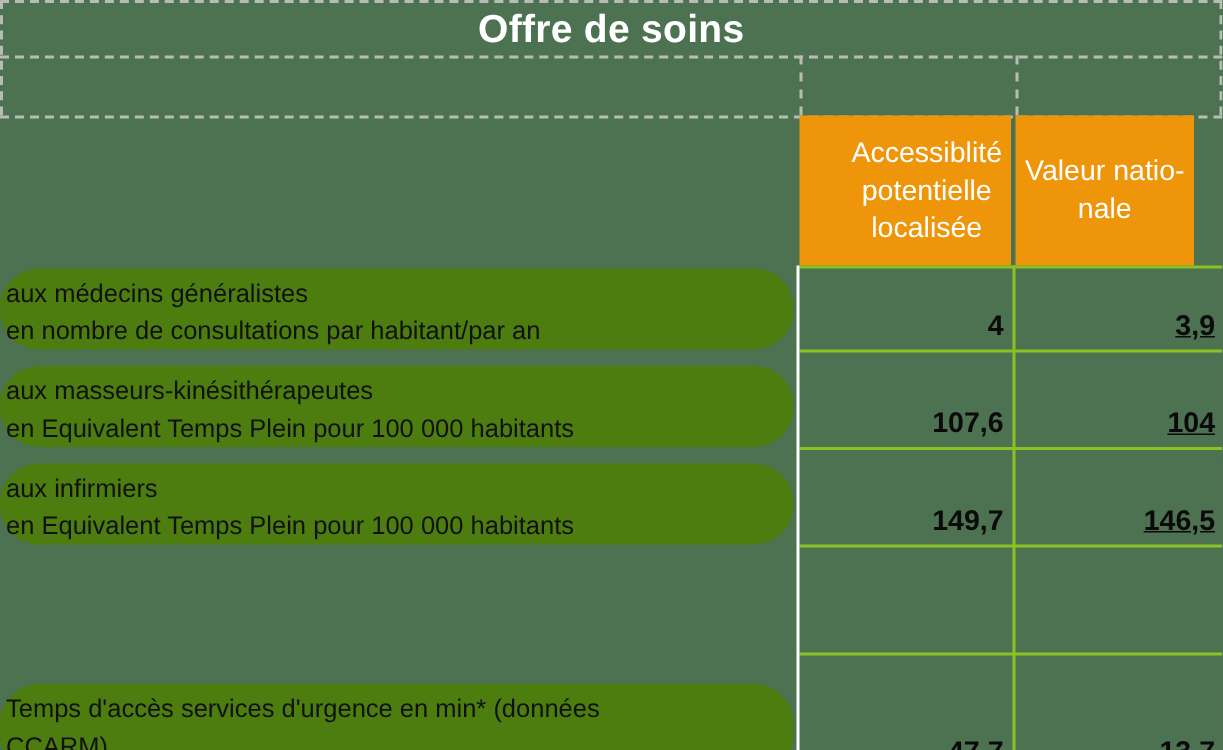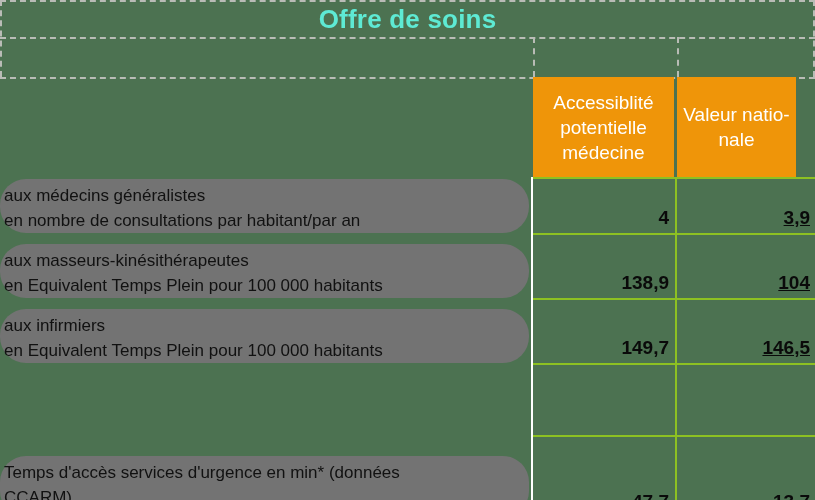--- a/index.html
+++ b/index.html
@@ -19,48 +19,48 @@
   .hdr-band{position:absolute;left:0;width:815px;background:#4c7251;}
 
   .dash-h{position:absolute;height:0;border-top:2px dashed #b9bcb6;left:0;width:815px;}
   .dash-v{position:absolute;width:0;border-left:2px dashed #b9bcb6;}
 
   #title-row{
     position:absolute;left:0;top:0;width:815px;height:37px;
     display:flex;align-items:center;justify-content:center;
   }
   #title-text{
-    color:#5eead4;
+    color:#ffffff;
     font-size:26px;
     font-weight:bold;
     letter-spacing:0.2px;
     line-height:1;
     font-family:"Liberation Sans", sans-serif;
   }
 
   
   .orange-head{
     position:absolute;top:77px;height:100px;
     background:#ef9509;
     color:#ffffff;
     font-size:19px;
     line-height:25px;
     display:flex;align-items:center;justify-content:center;
     text-align:center;
     box-sizing:border-box;
     padding:0 6px;
   }
-  #head-accessibilite{left:533px;width:141px;}
+  #head-accessibilite{left:533px;width:141px;justify-content:flex-end;}
   #head-valeur{left:677px;width:119px;}
 
   
   .row{position:absolute;left:0;width:815px;}
   .label-cell{
     position:absolute;left:0;top:0;width:529px;height:100%;
-    background:#737373;
+    background:#4d7c0f;
     color:#111111;
     font-size:17px;
     line-height:25px;
     box-sizing:border-box;
     padding:4px 6px 4px 4px;
     display:flex;flex-direction:column;justify-content:flex-end;border-radius:26px;
   }
   .label-cell.two-line{justify-content:flex-start;}
   .label-line{display:block;white-space:nowrap;}
   .val-cell{
@@ -97,21 +97,21 @@
   <div class="dash-v" style="left:677px;top:37px;height:40px;"></div>
 
   <div id="title-row">
     <span id="title-text">Offre de soins</span>
   </div>
 
   <div class="orange-head" id="head-accessibilite">
     <span>
       <span>Accessiblité</span><br>
       <span>potentielle</span><br>
-      <span>médecine</span>
+      <span>localisée</span>
     </span>
   </div>
   <div class="orange-head" id="head-valeur">
     <span>
       <span>Valeur natio-</span><br>
       <span>nale</span>
     </span>
   </div>
 
   <div class="row" style="top:179px;height:54px;">
@@ -121,21 +121,21 @@
     </div>
     <div class="val-cell val-a">4</div>
     <div class="val-cell val-b">3,9</div>
   </div>
 
   <div class="row" style="top:244px;height:54px;padding-left:36px;">
     <div class="label-cell two-line">
       <span class="label-line">aux masseurs-kinésithérapeutes</span>
       <span class="label-line">en Equivalent Temps Plein pour 100 000 habitants</span>
     </div>
-    <div class="val-cell val-a">138,9</div>
+    <div class="val-cell val-a">107,6</div>
     <div class="val-cell val-b">104</div>
   </div>
 
   <div class="row" style="top:309px;height:54px;">
     <div class="label-cell two-line">
       <span class="label-line">aux infirmiers</span>
       <span class="label-line">en Equivalent Temps Plein pour 100 000 habitants</span>
     </div>
     <div class="val-cell val-a">149,7</div>
     <div class="val-cell val-b">146,5</div>

